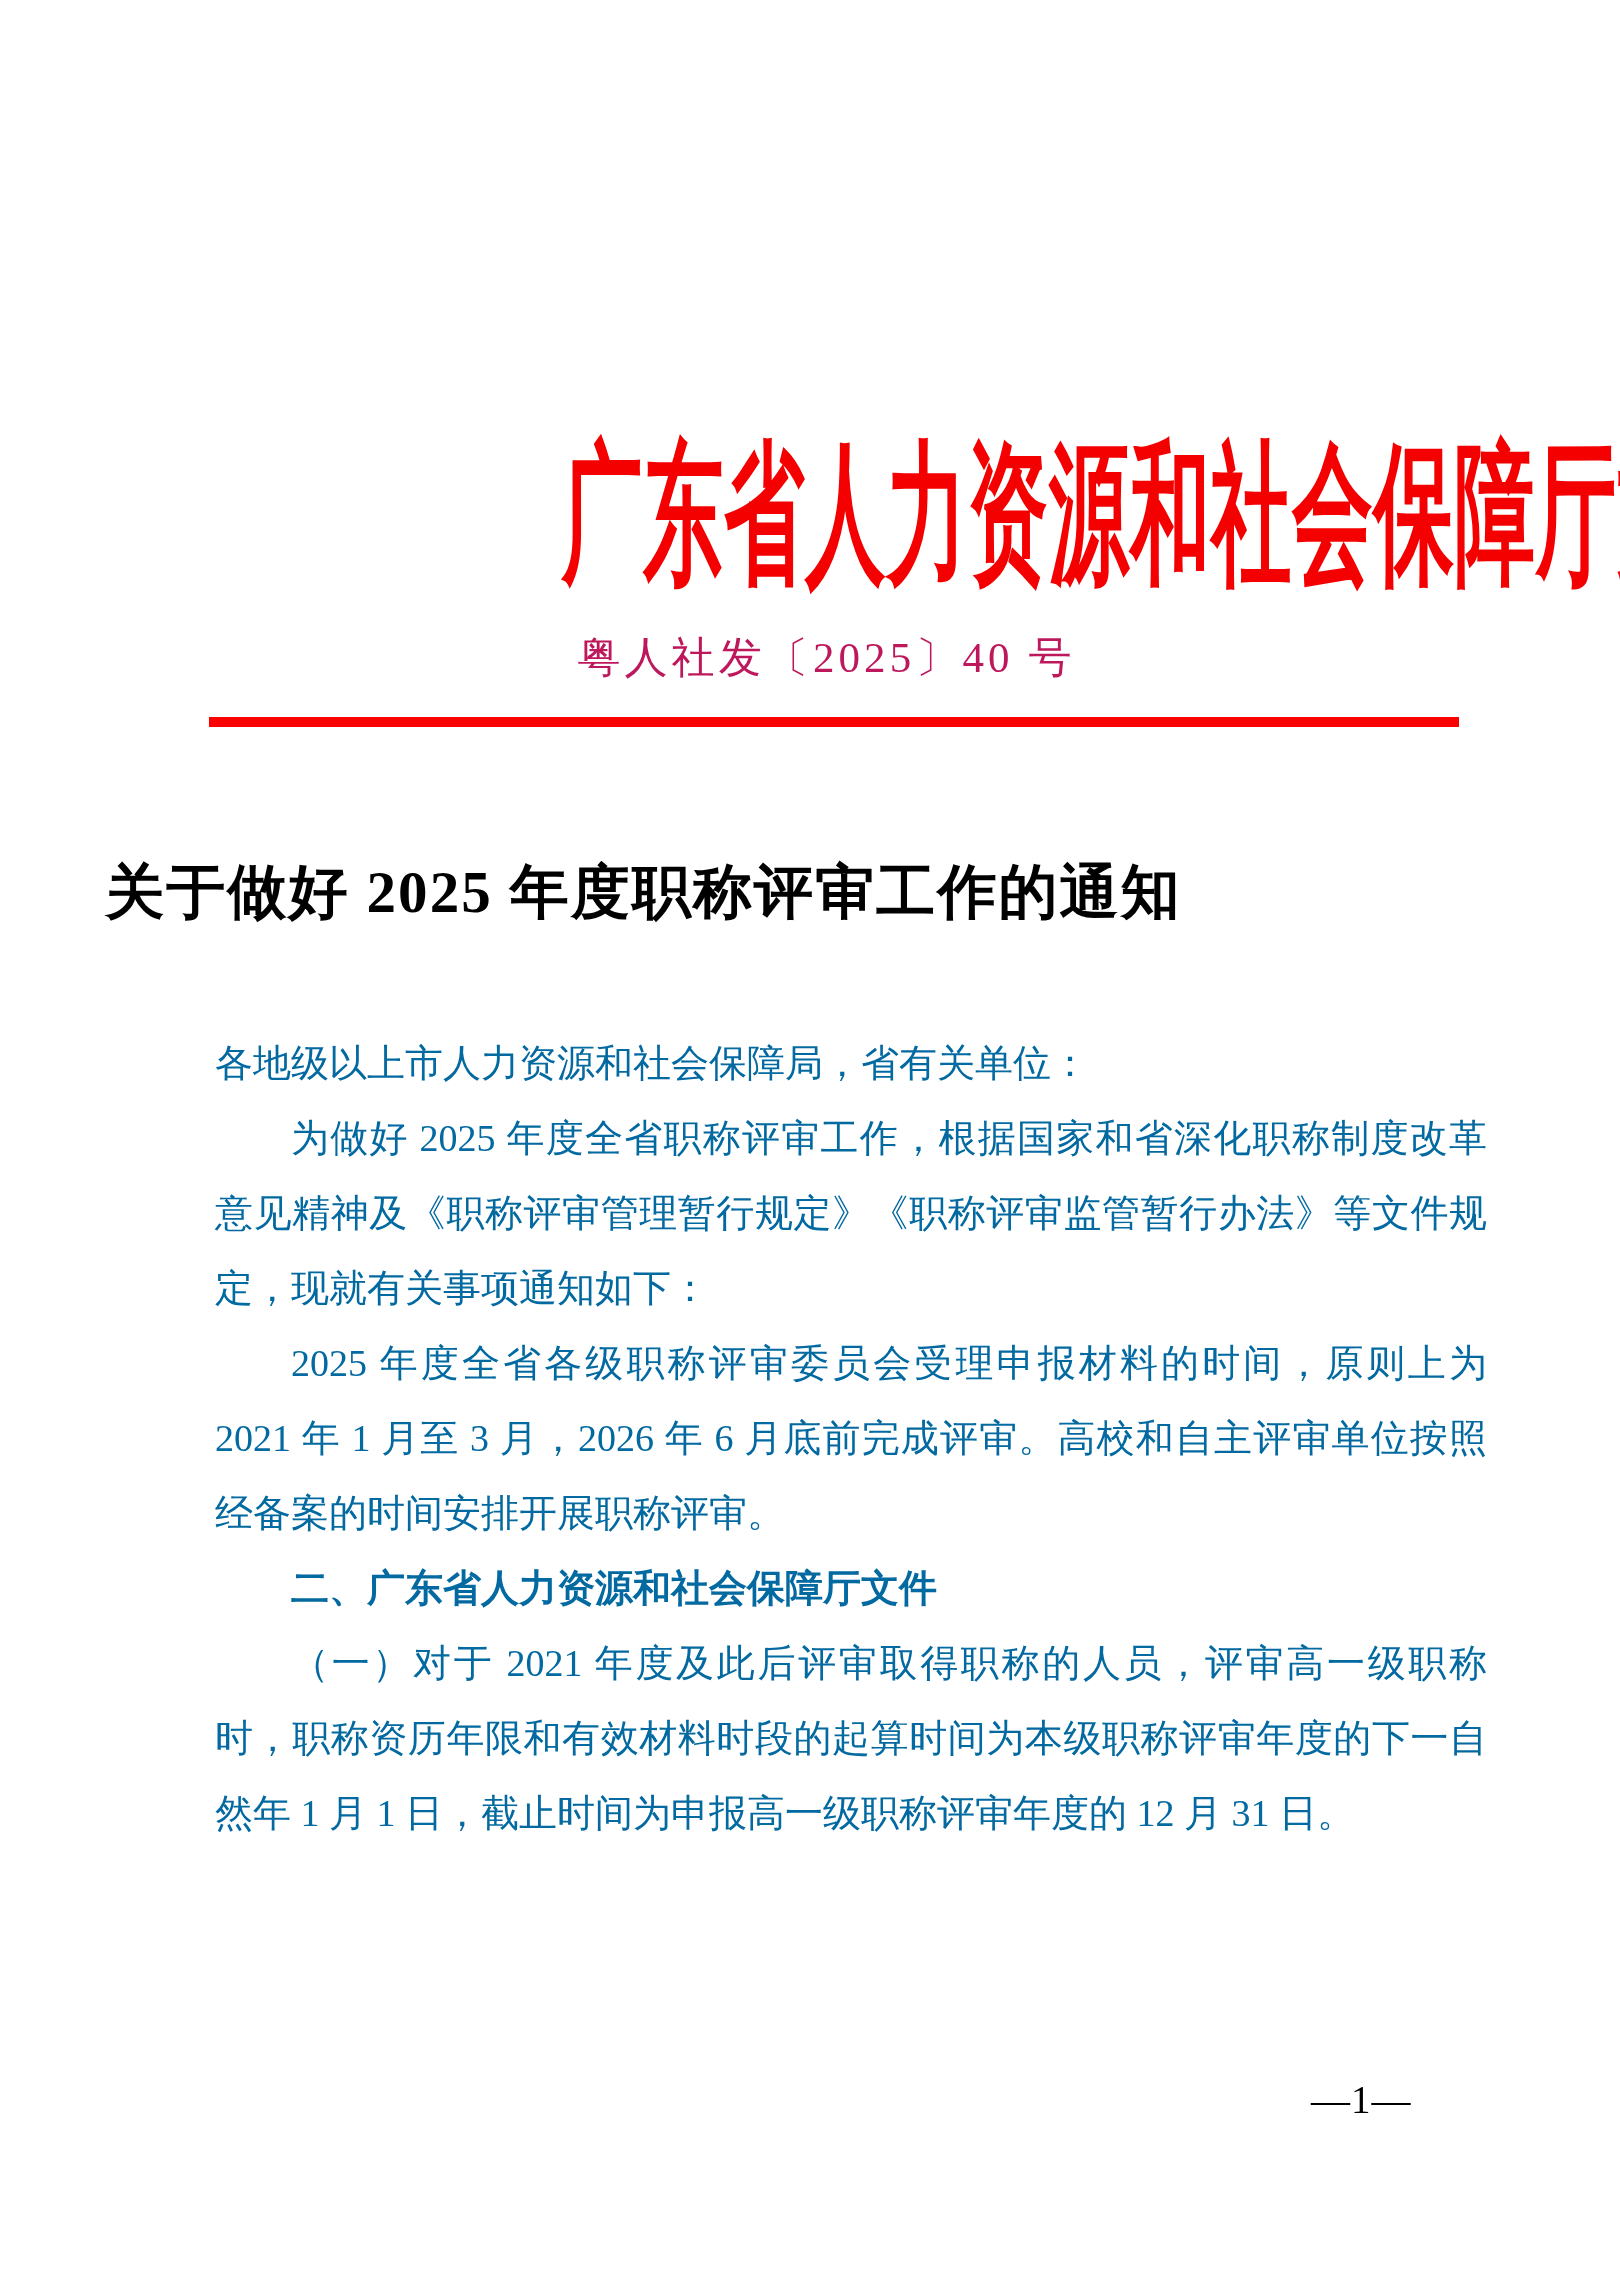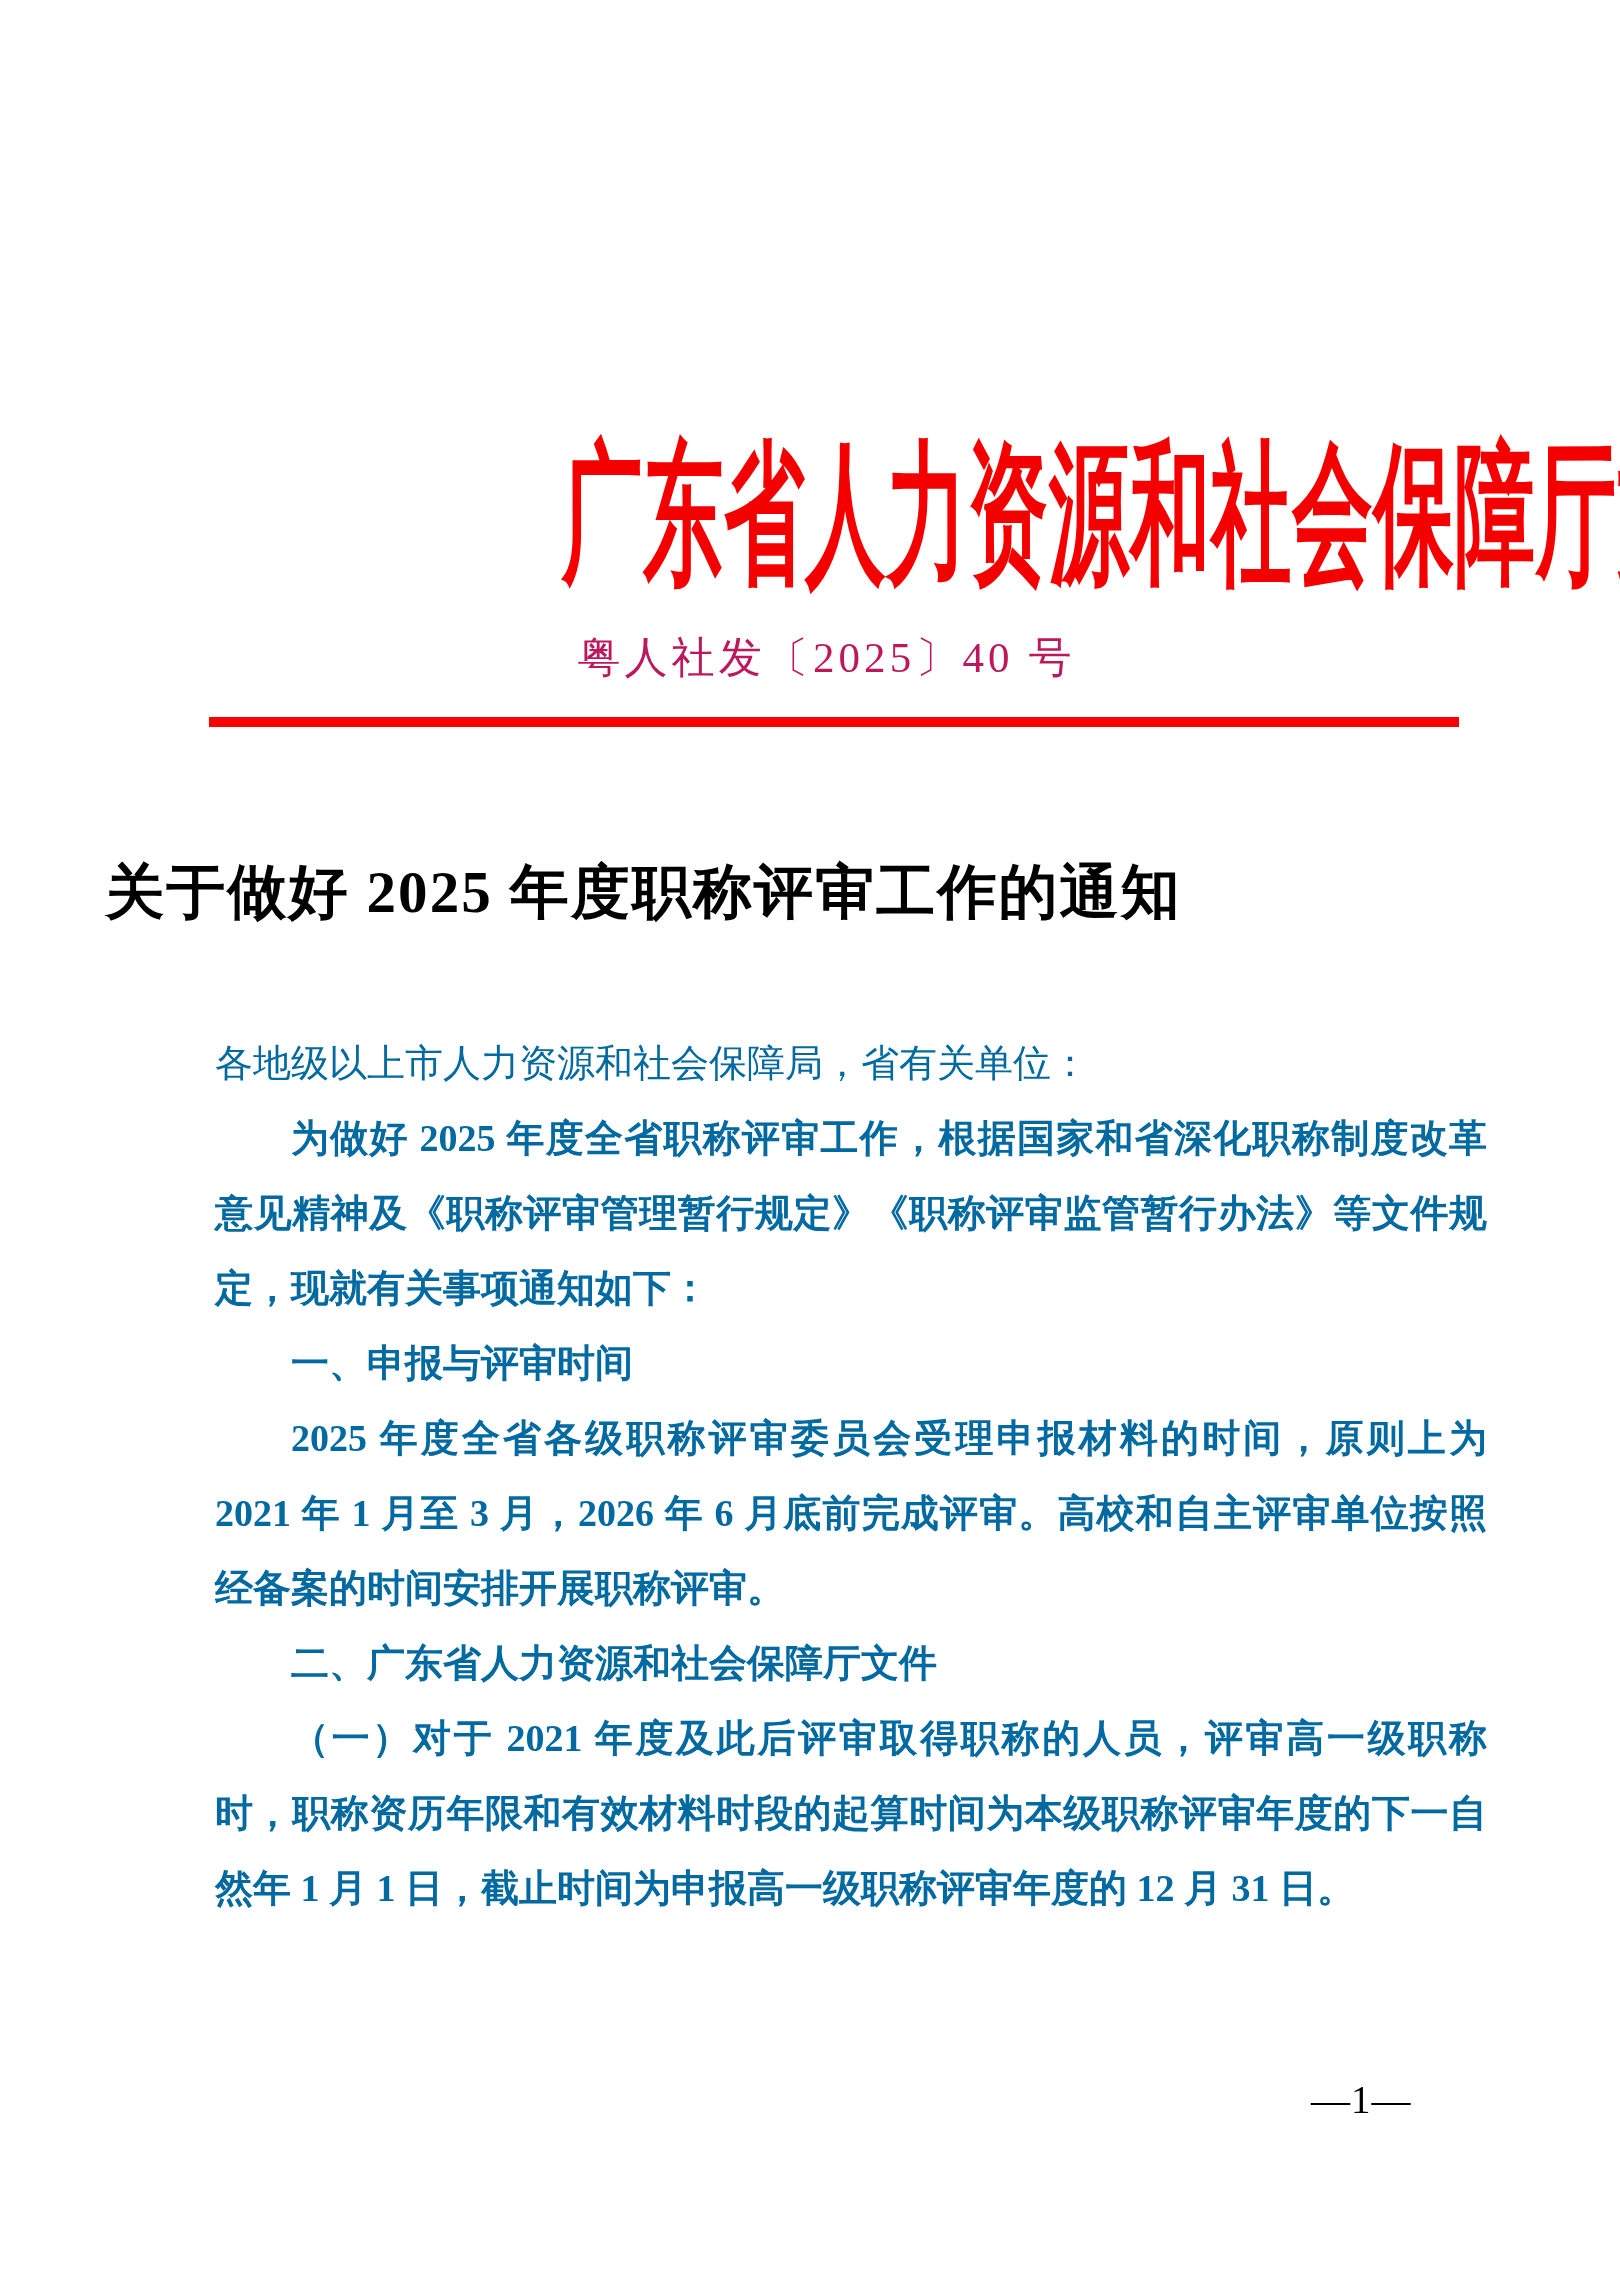--- a/index.html
+++ b/index.html
@@ -80,21 +80,20 @@
   }
   .para {
     margin: 0;
     padding: 0;
   }
   .para.salutation {
     text-indent: 0;
   }
   .para.body {
     text-indent: 2em;
-    font-weight: bold;
   }
   .para.heading {
     text-indent: 2em;
     font-weight: bold;
     
     font-family: "Liberation Sans", "DejaVu Sans", sans-serif;
   }
   .page-number {
     position: absolute;
     top: 2077px;
@@ -116,21 +115,20 @@
 
   <div class="doc-number">粤人社发〔2025〕40 号</div>
 
   <div class="red-rule"></div>
 
   <h1 class="doc-title">关于做好 2025 年度职称评审工作的通知</h1>
 
   <div class="body-text" id="body-text">
       <p class="para salutation">各地级以上市人力资源和社会保障局，省有关单位：</p>
       <p class="para body">为做好 2025 年度全省职称评审工作，根据国家和省深化职称制度改革意见精神及《职称评审管理暂行规定》《职称评审监管暂行办法》等文件规定，现就有关事项通知如下：</p>
-      <p class="para heading">一、申报与评审时间</p>
       <p class="para body">2025 年度全省各级职称评审委员会受理申报材料的时间，原则上为 2021 年 1 月至 3 月，2026 年 6 月底前完成评审。高校和自主评审单位按照经备案的时间安排开展职称评审。</p>
       <p class="para heading">二、广东省人力资源和社会保障厅文件</p>
       <p class="para body">（一）对于 2021 年度及此后评审取得职称的人员，评审高一级职称时，职称资历年限和有效材料时段的起算时间为本级职称评审年度的下一自然年 1 月 1 日，截止时间为申报高一级职称评审年度的 12 月 31 日。</p>
     </div>
 
   <div class="page-number">—1—</div>
 
 </div>
 
 

